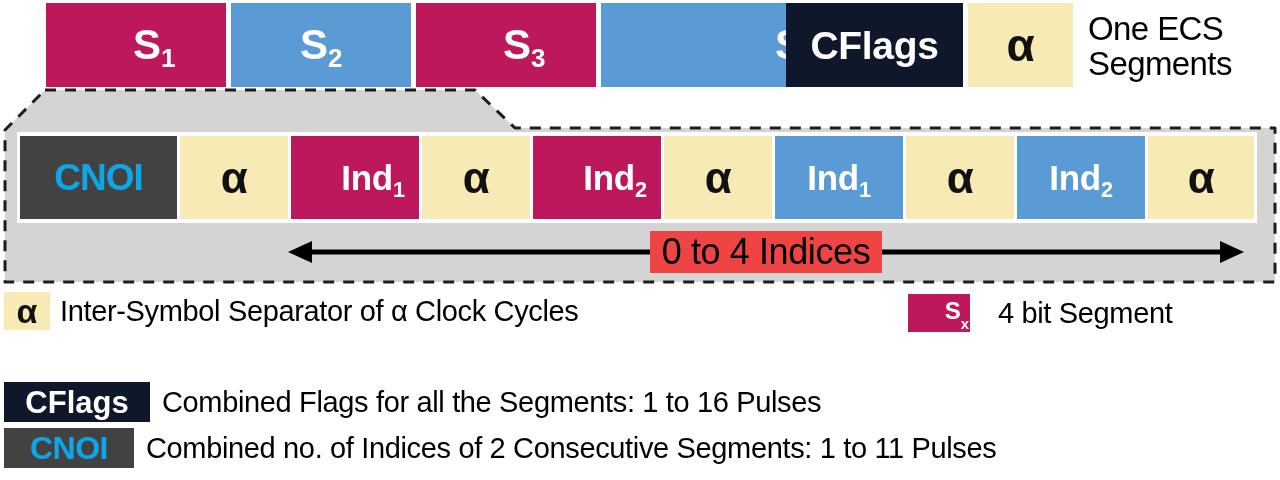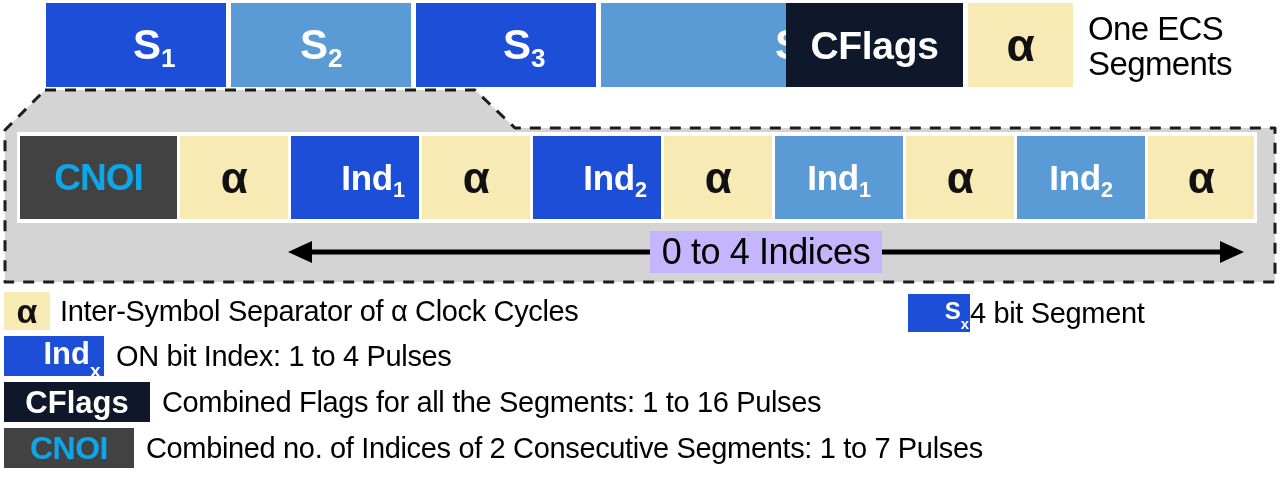--- a/index.html
+++ b/index.html
@@ -10,21 +10,21 @@
   }
   .stage{position:absolute;inset:0;}
 
   
   .blk{
     position:absolute;display:flex;align-items:center;justify-content:center;
     box-sizing:border-box;font-weight:700;line-height:1;
     letter-spacing:-0.3px;
   }
   .blk sub{font-size:.62em;vertical-align:baseline;position:relative;top:.30em;left:.01em;font-weight:700;}
-  .green{background:#1d4ed8;color:#fff;padding-left:36px;}
+  .green{background:#be185d;color:#fff;padding-left:36px;}
   .blue {background:#5b9bd5;color:#fff;}
   .orange{background:#0f172a;color:#fff;}
   .yellow{background:#f7eab4;color:#111;}
   .dark {background:#424242;color:#0ea5e9;}
 
   
   #row1 .blk{height:84px;top:3px;font-size:42px;}
   #row1 .alphablk{font-size:46px;}
   .oneecs{
     position:absolute;left:1088px;top:0px;width:192px;height:92px;
@@ -50,39 +50,39 @@
   #row2 .cnoi{font-size:37px;letter-spacing:-1px;}
 
   
   .arrowband{position:absolute;left:286px;top:228px;width:960px;height:48px;}
   .arrowband svg{position:absolute;left:0;top:0;}
   .arrowlabel{
     position:absolute;left:0;top:0;width:960px;height:48px;
     display:flex;align-items:center;justify-content:center;
     font-size:36px;color:#000;font-weight:400;letter-spacing:-.4px;
   }
-  .arrowlabel span{background:#c4b5fd;padding:0 12px;}
+  .arrowlabel span{background:#ef4444;padding:0 12px;}
 
   
   .legend{position:absolute;left:0;top:292px;width:1280px;height:188px;}
   .lrow{position:absolute;left:4px;display:flex;align-items:center;}
   .sw{
     display:flex;align-items:center;justify-content:center;
     box-sizing:border-box;font-weight:700;line-height:1;
   }
   .sw sub{font-size:.62em;position:relative;top:.30em;font-weight:700;}
   .ltext{font-size:29px;color:#000;font-weight:400;letter-spacing:-.35px;white-space:nowrap;}
 
   .lrow1{top:0px;}
   .lrow1 .sw{width:46px;height:38px;font-size:34px;}
   .lrow1 .ltext{margin-left:10px;}
 
   .lrow-seg{position:absolute;left:908px;top:2px;display:flex;align-items:center;}
   .lrow-seg .sw{width:62px;height:38px;font-size:24px;}
-  .lrow-seg .ltext{margin-left:0;}
+  .lrow-seg .ltext{margin-left:28px;}
 
   .lrow2{top:44px;}
   .lrow2 .sw{width:100px;height:40px;font-size:31px;}
   .lrow2 .ltext{margin-left:12px;}
 
   .lrow3{top:90px;}
   .lrow3 .sw{width:146px;height:40px;font-size:31px;}
   .lrow3 .ltext{margin-left:12px;}
 
   .lrow4{top:136px;}
@@ -189,35 +189,29 @@
       <div class="ltext">Inter-Symbol Separator of α Clock Cycles</div>
     </div>
 
     <div class="lrow-seg">
       <div class="sw green">
           <span>S<sub>x</sub></span>
         </div>
       <div class="ltext">4 bit Segment</div>
     </div>
 
-    <div class="lrow lrow2">
-      <div class="sw green">
-          <span>Ind<sub>x</sub></span>
-        </div>
-      <div class="ltext">ON bit Index: 1 to 4 Pulses</div>
-    </div>
 
     <div class="lrow lrow3">
       <div class="sw orange">
           <span>CFlags</span>
         </div>
       <div class="ltext">Combined Flags for all the Segments: 1 to 16 Pulses</div>
     </div>
 
     <div class="lrow lrow4">
       <div class="sw dark">
           <span>CNOI</span>
         </div>
-      <div class="ltext">Combined no. of Indices of 2 Consecutive Segments: 1 to 7 Pulses</div>
+      <div class="ltext">Combined no. of Indices of 2 Consecutive Segments: 1 to 11 Pulses</div>
     </div>
 
   </div>
 </div>
 
 </body></html>

